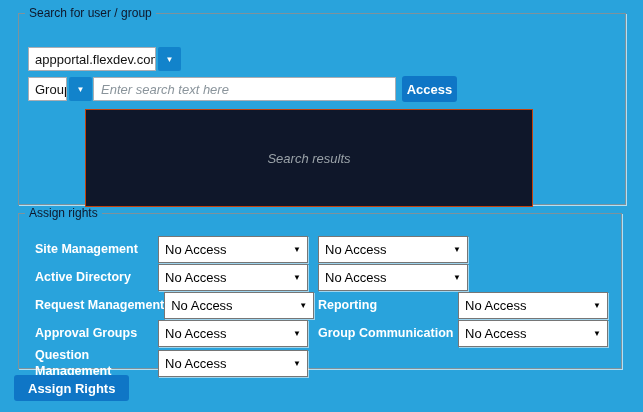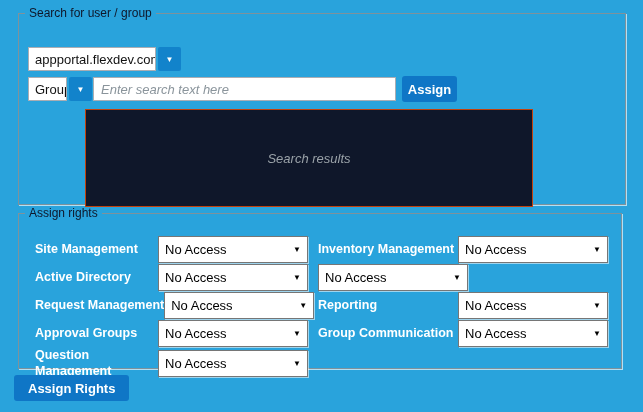--- a/index.html
+++ b/index.html
@@ -127,21 +127,21 @@
 
   <div id="type-field" class="field">
     <span>Group</span>
   </div>
   <button id="type-arrow" class="arrow-btn">
     <span>▼</span>
   </button>
 
   <input id="search-input" type="text" placeholder="Enter search text here" style="">
 
-  <button id="search-btn" class="blue-btn">Assign</button>
+  <button id="search-btn" class="blue-btn">Access</button>
 
   <div id="results-panel">
     <span class="placeholder">Search results</span>
   </div>
 </fieldset>
 
 <fieldset id="assign-group">
   <legend>Assign rights</legend>
 
   <div id="col-left" class="col">
@@ -179,21 +179,20 @@
       </div>
       <div class="dd">
         <span>No Access</span>
         <span class="dd-arrow">▼</span>
       </div>
     </div>
   </div>
 
   <div id="col-right" class="col">
     <div class="row">
-      <div class="lbl">Inventory Management</div>
       <div class="dd">
         <span>No Access</span>
         <span class="dd-arrow">▼</span>
       </div>
     </div>
     <div class="row two-line">
       <div class="dd">
         <span>No Access</span>
         <span class="dd-arrow">▼</span>
       </div>

